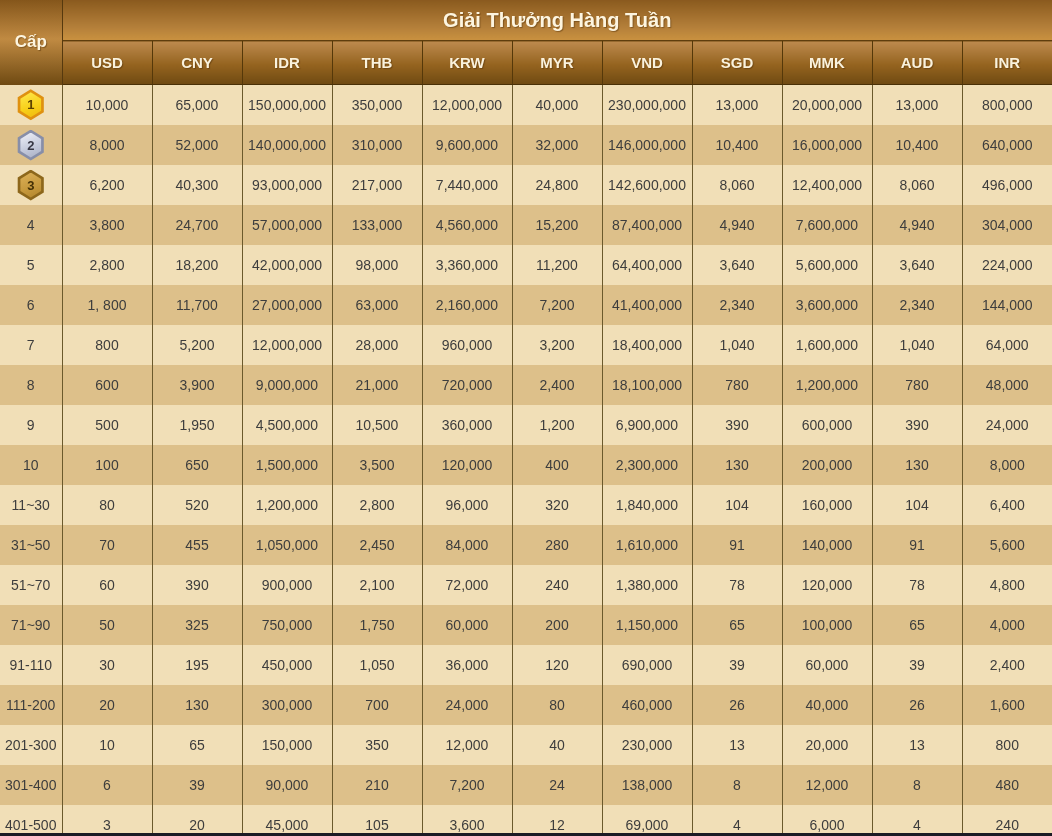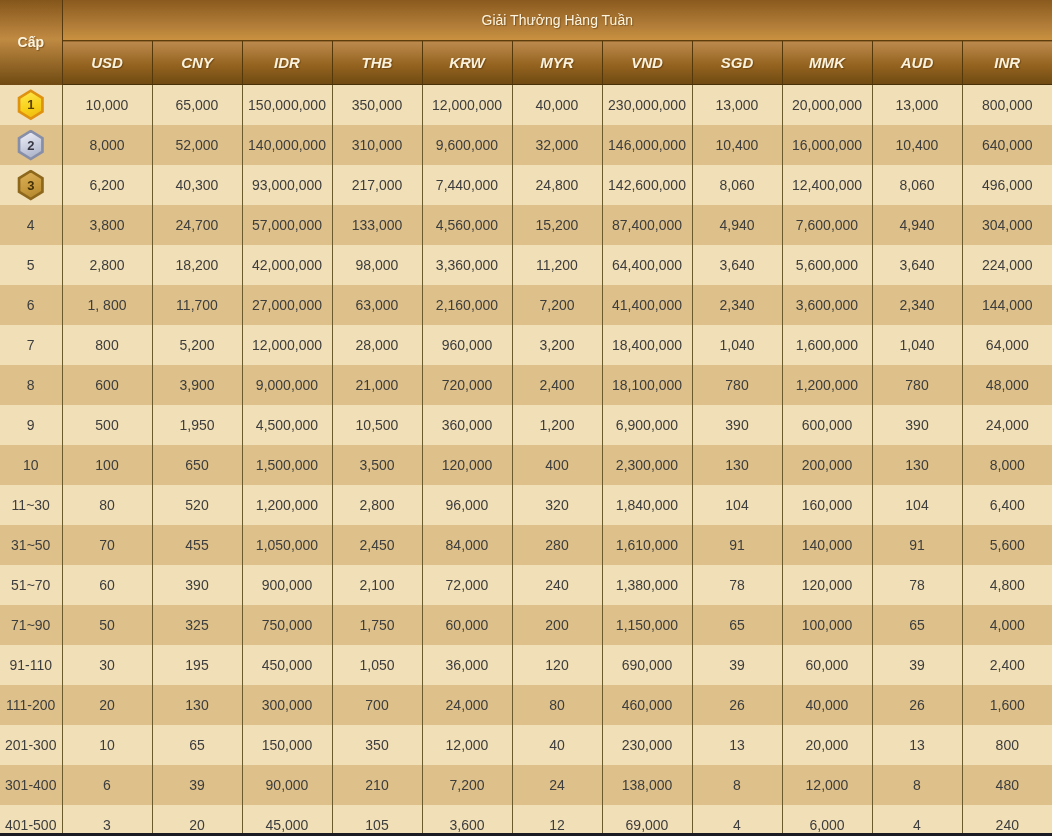--- a/index.html
+++ b/index.html
@@ -11,38 +11,37 @@
   .page{position:relative;width:1052px;height:836px;overflow:hidden;}
   table.prize-table{
     border-collapse:collapse;table-layout:fixed;width:1052px;
   }
   col.rank-col{width:62px;}
   col.cur-col{width:90px;}
 
   th.title-band{
     height:38px;
     background:linear-gradient(180deg,#8a5a1e 0%,#b5803a 70%,#c9913f 100%);
-    color:#fdf5e0;font-size:14px;font-weight:normal;
+    color:#fdf5e0;font-size:20px;font-weight:bold;
     text-shadow:1px 1px 1px rgba(70,40,0,0.45);
     border-bottom:1px solid #5e3d0d;
   }
   th.rank-head{
     background:linear-gradient(180deg,#85561b 0%,#c08a42 46%,#6f4a12 100%);
-    color:#fdf5e0;font-size:14px;font-weight:bold;
+    color:#fdf5e0;font-size:17px;font-weight:bold;
     text-shadow:1px 1px 1px rgba(70,40,0,0.45);
     border-right:1px solid #56390e;
   }
   th.currency{
     height:41px;
     background:linear-gradient(180deg,#bd8a4e 0%,#94631f 55%,#6f4a12 100%);
     color:#faf2dd;font-size:15px;font-weight:bold;
     text-shadow:1px 1px 1px rgba(70,40,0,0.45);
     border-left:1px solid #553809;
     border-bottom:1px solid #4a3006;
-    font-style:italic;
   }
   tbody td{
     height:40px;text-align:center;vertical-align:middle;
     font-size:14px;color:#3d3d3d;
     border-left:1px solid #6b5a2c;
     padding:0;
   }
   tbody td.rank-cell{border-left:none;}
   tr.light{background:#f1dfb7;}
   tr.dark{background:#ddc08a;}

